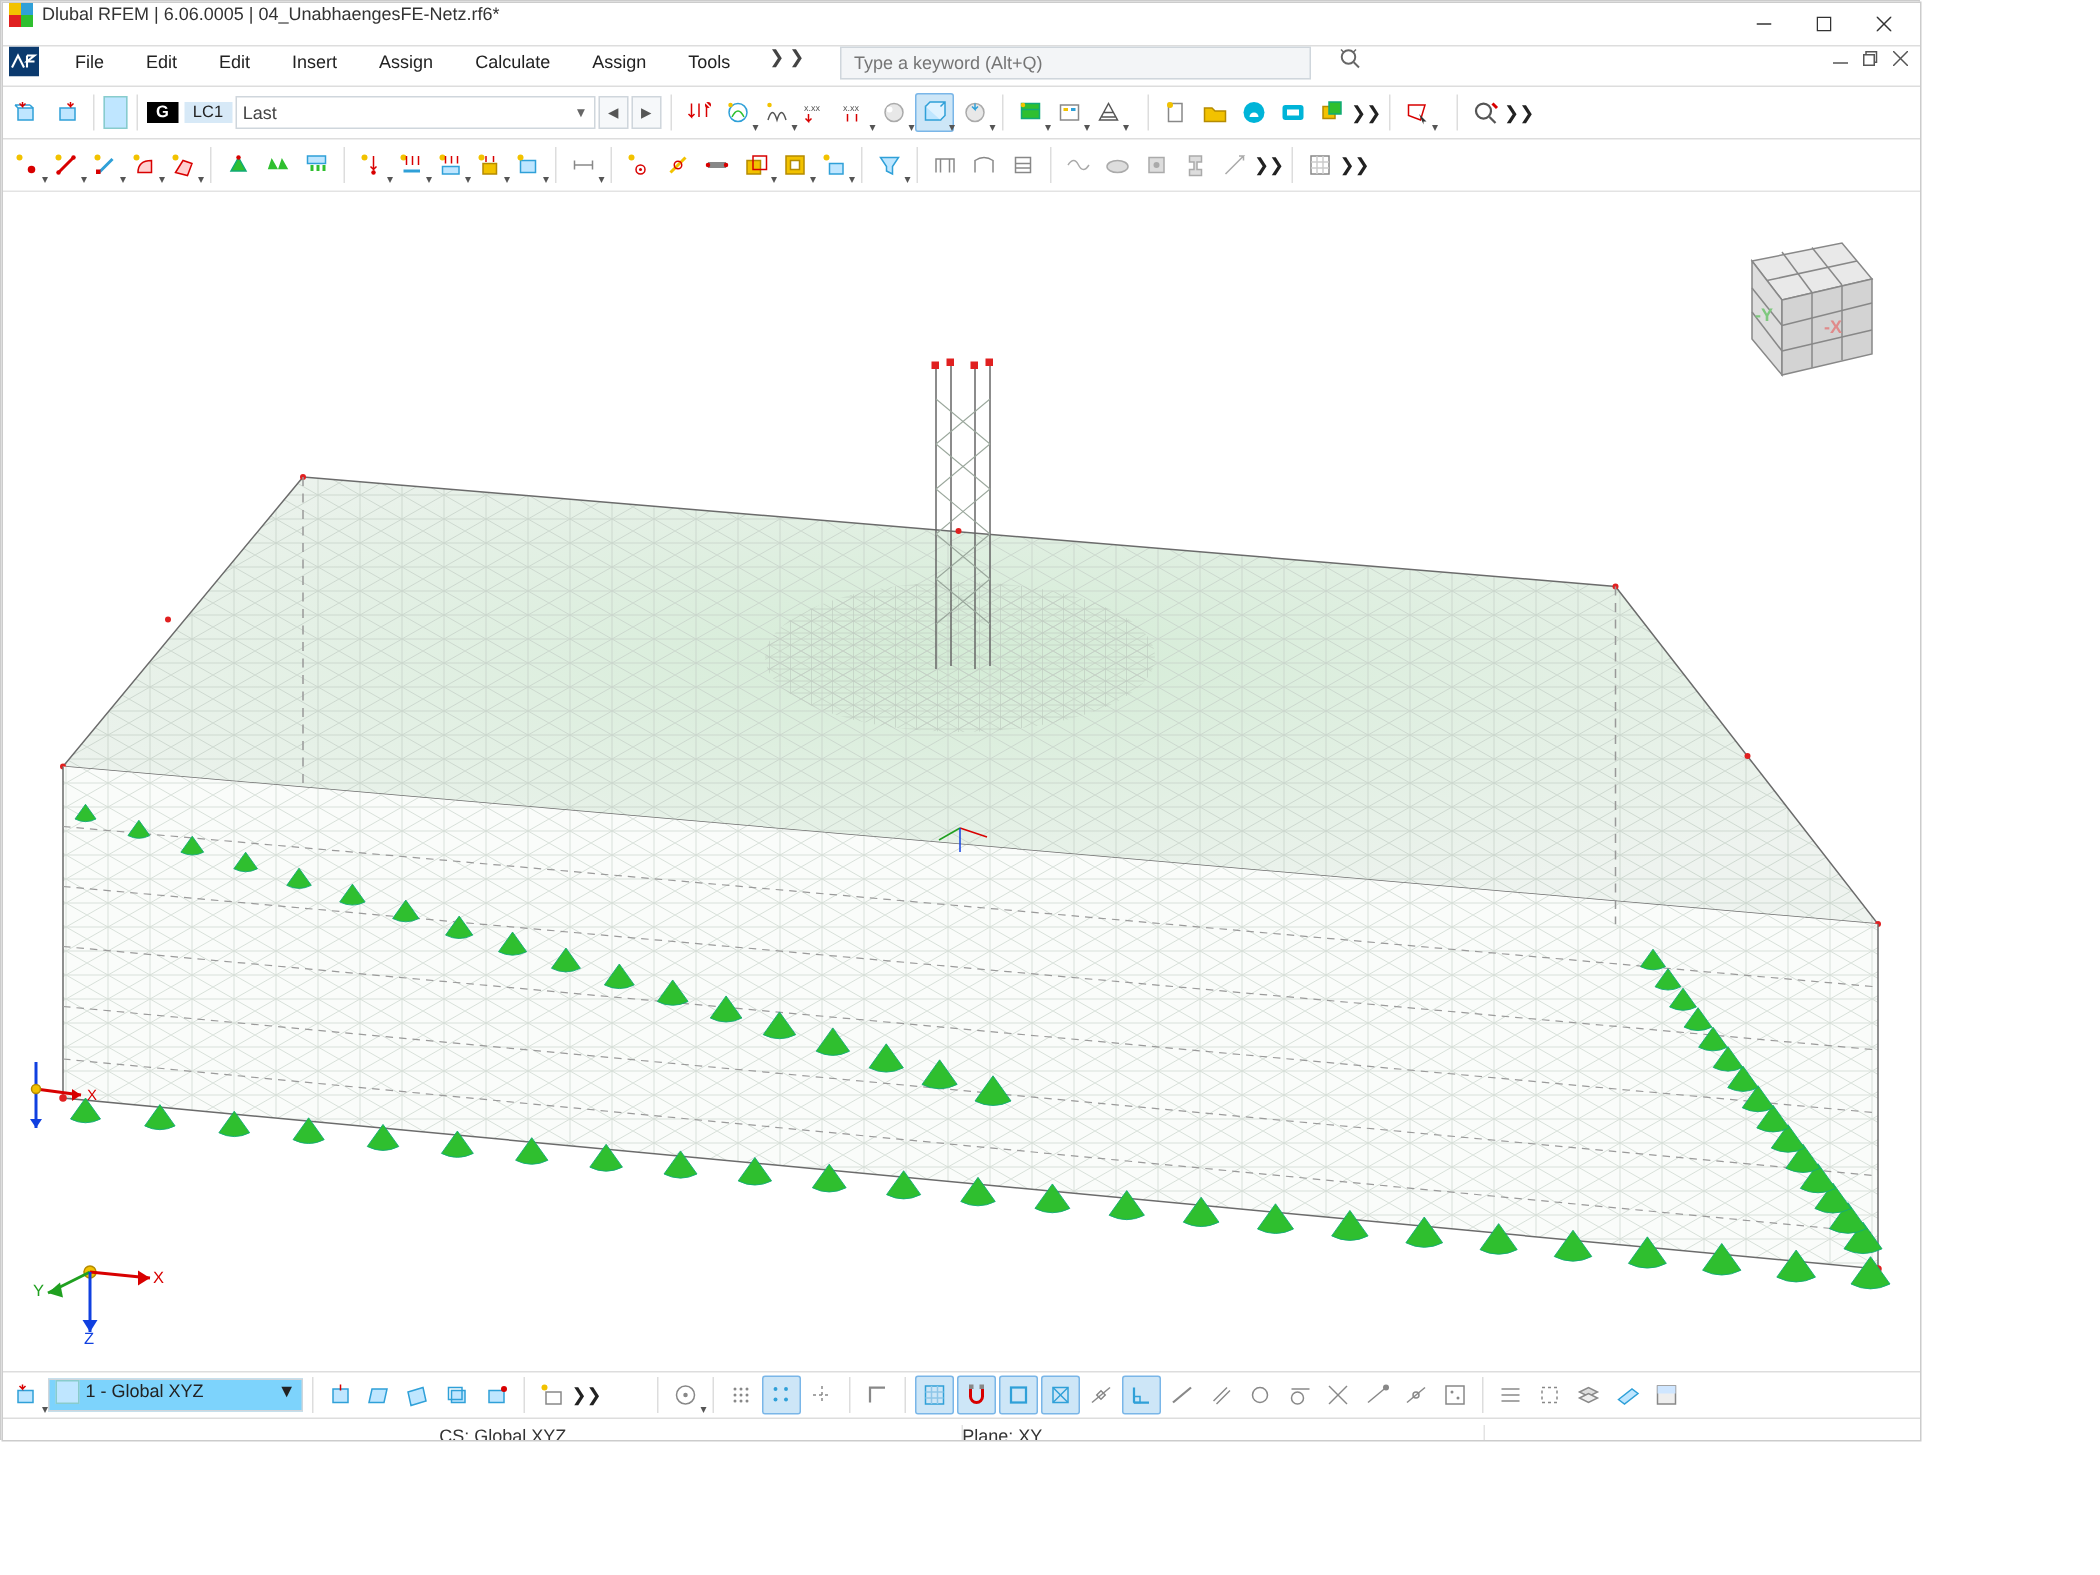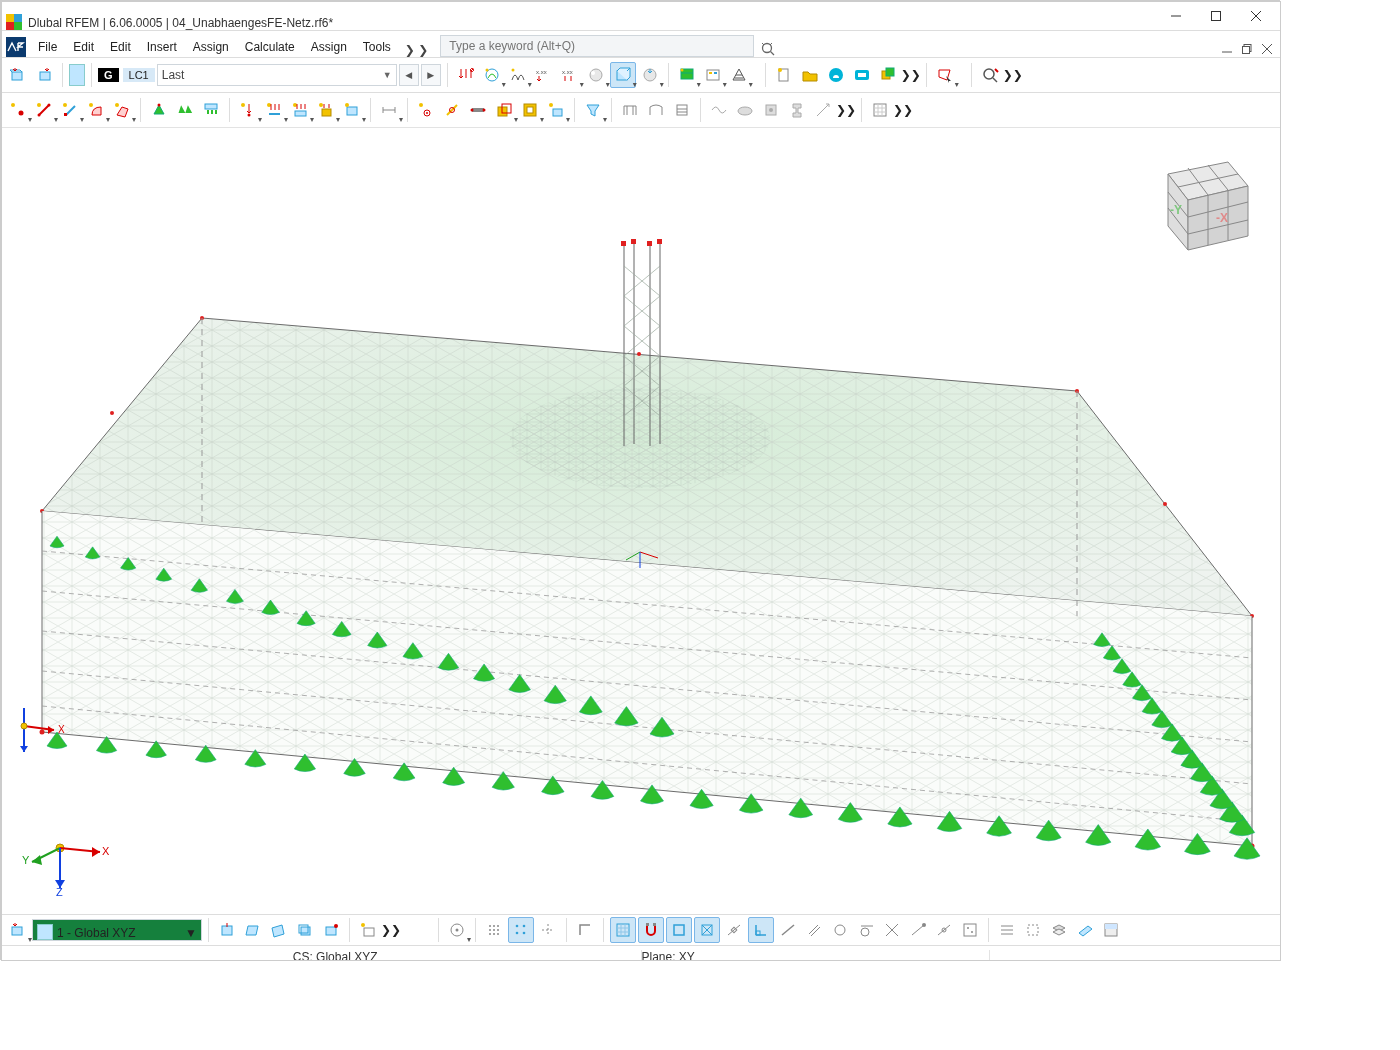--- a/index.html
+++ b/index.html
@@ -1,21 +1,21 @@
 <!DOCTYPE html>
 <html><head>
 <meta charset="utf-8">
 <style>
   html,body{margin:0;padding:0;font-family:"Segoe UI",Arial,sans-serif;font-size:12px;color:#222;background:#fff;width:1280px;height:960px;overflow:hidden;border:1px solid #ccc;box-sizing:border-box}
-  .titlebar{display:flex;align-items:flex-end;height:28px;background:#fff;border-bottom:1px solid #ddd;padding:0 4px}
+  .titlebar{display:flex;align-items:flex-start;height:28px;background:#fff;border-bottom:1px solid #ddd;padding:0 4px}
   .titlebar .logo{width:16px;height:16px;margin-right:6px;display:flex;align-items:center;justify-content:center}
   .titlebar .title{flex:0 0 auto;font-size:12px;color:#333}
   .titlebar .spacer{flex:1}
   .win-btn{width:40px;height:28px;display:flex;align-items:center;justify-content:center;color:#333}
-  .menubar{display:flex;align-items:flex-end;height:26px;padding:0 4px;border-bottom:1px solid #ddd;gap:0}
+  .menubar{display:flex;align-items:flex-start;height:26px;padding:0 4px;border-bottom:1px solid #ddd;gap:12px}
   .menubar .mlogo{width:20px;height:20px;margin-right:4px}
   .menuitem{padding:3px 8px;cursor:default}
   .menubar .more{padding:0 6px;color:#444}
   .search{flex:0 0 300px;margin-left:6px;height:20px;border:1px solid #cfd6dc;background:#f3f5f7;display:flex;align-items:center;padding:0 6px;color:#888}
   .search input{border:0;background:transparent;outline:none;flex:1;font-size:12px;color:#be185d}
   .sicon{margin-left:6px;color:#666}
   .mdi-controls{margin-left:auto;display:flex;gap:2px}
   .mdi-btn{width:18px;height:16px;display:flex;align-items:center;justify-content:center;color:#555}
   .toolbar{display:flex;align-items:center;height:34px;border-bottom:1px solid #ddd;padding:0 4px;gap:2px}
   .tbtn{width:24px;height:24px;display:flex;align-items:center;justify-content:center;border-radius:2px;position:relative}
@@ -27,21 +27,21 @@
   .lc-select{width:230px;height:20px;border:1px solid #cfd6dc;display:flex;align-items:center;padding:0 4px;font-size:12px;color:#444;background:#fff}
   .lc-select .arrow{margin-left:auto;font-size:9px;color:#666}
   .navbtn{width:18px;height:20px;display:flex;align-items:center;justify-content:center;border:1px solid #cfd6dc;background:#f6f8fa;font-size:9px;color:#555}
   .toolbar2{display:flex;align-items:center;height:34px;border-bottom:1px solid #e3e3e3;padding:0 4px;gap:2px}
   .viewport{position:relative;height:calc(960px - 28px - 26px - 34px - 34px - 30px - 22px);background:#fff}
   .viewport svg.mesh{position:absolute;inset:0;width:100%;height:100%}
   .axis-widget{position:absolute;left:20px;bottom:18px}
   .axis-top{position:absolute;left:14px;top:580px}
   .nav-cube{position:absolute;right:20px;top:14px}
   .statusbar2{display:flex;align-items:center;height:30px;border-top:1px solid #ddd;padding:0 4px;gap:2px}
-  .cs-select{width:160px;height:20px;border:1px solid #cfd6dc;display:flex;align-items:flex-end;padding:0 4px;font-size:12px;background:#15803d}
+  .cs-select{width:160px;height:20px;border:1px solid #cfd6dc;display:flex;align-items:flex-start;padding:0 4px;font-size:12px;background:#7dd3fc}
   .cs-select .sw{width:14px;height:14px;background:#bfe6ff;margin-right:4px;border:1px solid #8cc}
   .statusbar{display:flex;align-items:center;height:22px;border-top:1px solid #ddd;font-size:12px;color:#333}
   .statusbar .cell{flex:1;text-align:left;border-right:1px solid #e3e3e3}
   svg{display:block}
   .ico{width:18px;height:18px}
 </style>
 </head>
 <body>
 
 <div class="titlebar">

